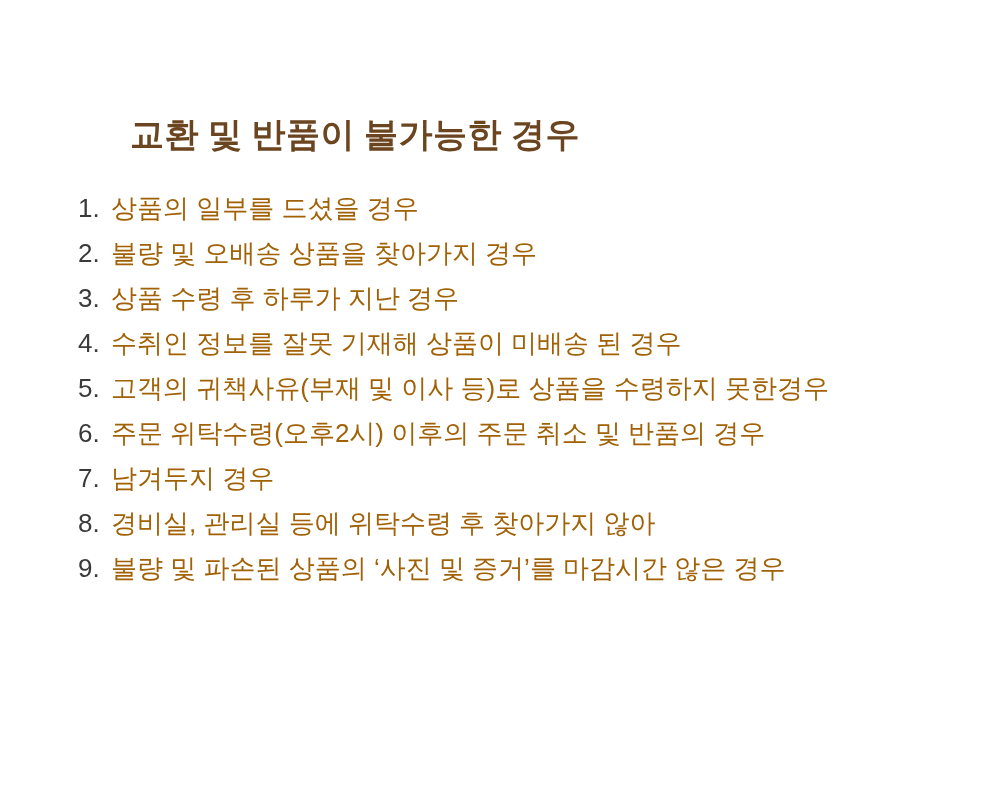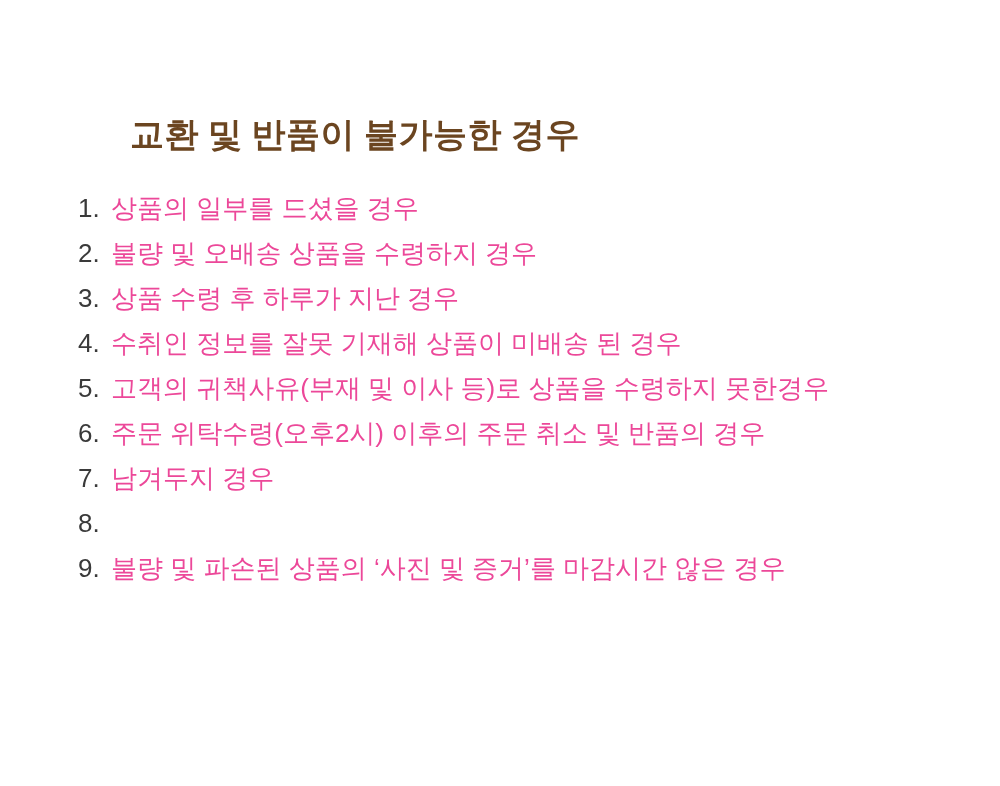--- a/index.html
+++ b/index.html
@@ -60,21 +60,21 @@
   }
 
   .item-body {
     flex: 1 1 auto;
     min-width: 0;
   }
 
   .item-line {
     font-size: 26px;
     line-height: 45px;
-    color: #ec4899;
+    color: #a16207;
     white-space: nowrap;
   }
 
   .item-line.continuation {
     padding-left: 12px;
   }
 </style>
 </head>
 <body>
 
@@ -85,21 +85,21 @@
   <div id="notice-list">
       <div class="list-item">
         <span class="item-marker">1.</span>
         <div class="item-body">
           <div class="item-line">상품의 일부를 드셨을 경우</div>
         </div>
       </div>
       <div class="list-item">
         <span class="item-marker">2.</span>
         <div class="item-body">
-          <div class="item-line">불량 및 오배송 상품을 수령하지 경우</div>
+          <div class="item-line">불량 및 오배송 상품을 찾아가지 경우</div>
         </div>
       </div>
       <div class="list-item">
         <span class="item-marker">3.</span>
         <div class="item-body">
           <div class="item-line">상품 수령 후 하루가 지난 경우</div>
         </div>
       </div>
       <div class="list-item">
         <span class="item-marker">4.</span>
@@ -121,20 +121,21 @@
       </div>
       <div class="list-item">
         <span class="item-marker">7.</span>
         <div class="item-body">
           <div class="item-line">남겨두지 경우</div>
         </div>
       </div>
       <div class="list-item">
         <span class="item-marker">8.</span>
         <div class="item-body">
+          <div class="item-line">경비실, 관리실 등에 위탁수령 후 찾아가지 않아</div>
         </div>
       </div>
       <div class="list-item">
         <span class="item-marker">9.</span>
         <div class="item-body">
           <div class="item-line">불량 및 파손된 상품의 ‘사진 및 증거’를 마감시간 않은 경우</div>
         </div>
       </div>
     </div>
 

